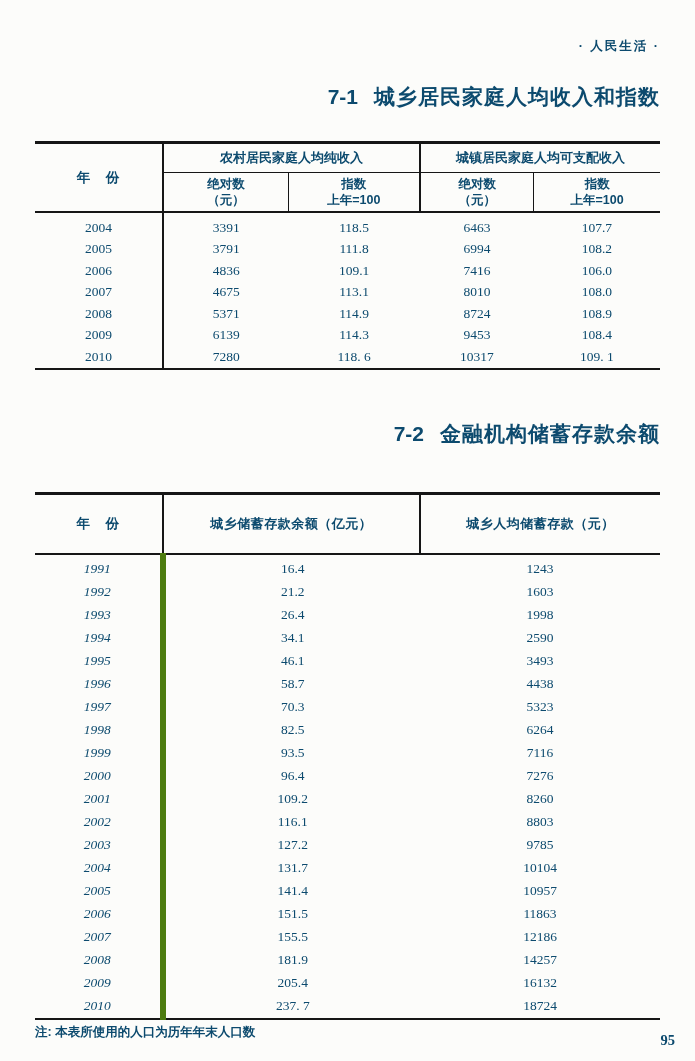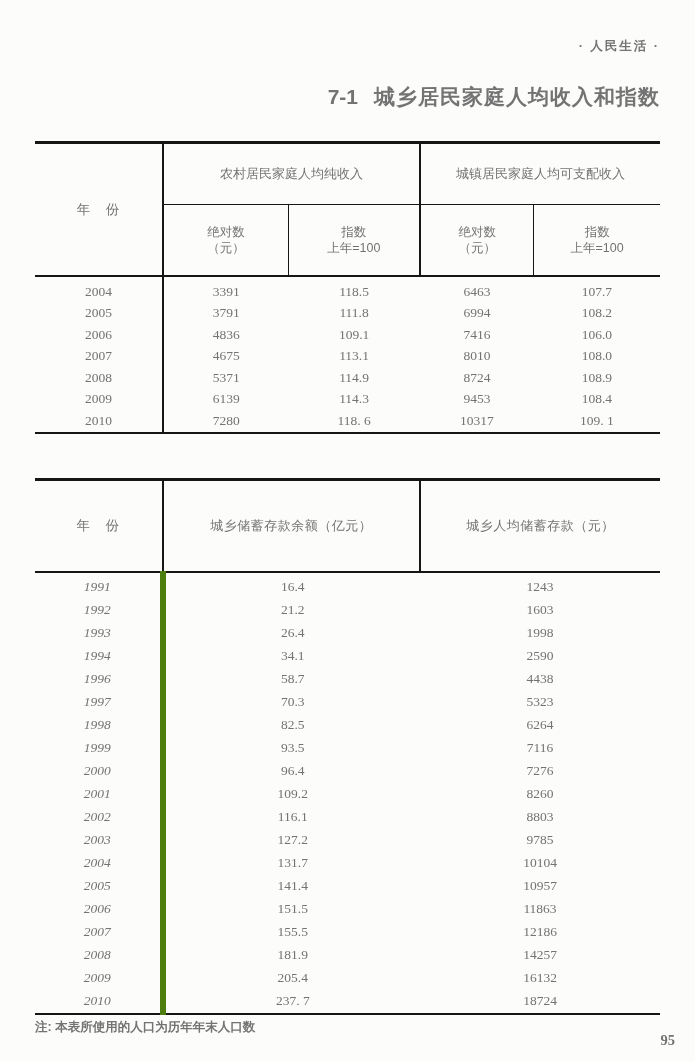--- a/index.html
+++ b/index.html
@@ -2,21 +2,21 @@
 <html><head>
 <meta charset="utf-8">
 <style>
   html, body { margin: 0; padding: 0; background: #ffffff; }
   .page {
     position: relative;
     width: 695px;
     height: 1061px;
     margin: 0 auto;
     background: #fcfcfa;
-    color: #737373;
+    color: #0c4a6e;
     font-family: "Liberation Sans", sans-serif;
     box-sizing: border-box;
     padding: 38px 35px 0 35px;
     overflow: hidden;
   }
   .header-right {
     text-align: right;
     font-size: 12.5px;
     font-weight: 600;
     letter-spacing: 2px;
@@ -34,24 +34,24 @@
   .title-no { margin-right: 16px; letter-spacing: 0; }
   table {
     width: 100%;
     border-collapse: collapse;
     table-layout: fixed;
   }
   .tbl-1 { margin-top: 30px; }
   .tbl-2 { margin-top: 44px; }
   table { border-top: 3px solid #161616; border-bottom: 2.5px solid #161616; }
   th {
-    font-weight: normal;
+    font-weight: bold;
     text-align: center;
     vertical-align: middle;
-    padding: 16px;
+    padding: 0;
   }
   td {
     font-family: "Liberation Serif", serif;
     font-size: 13.5px;
     text-align: center;
     vertical-align: middle;
     padding: 0;
   }
   
   .tbl-1 th.year-th {
@@ -194,20 +194,23 @@
         <tr>
           <td>2010</td>
           <td>7280</td>
           <td>118. 6</td>
           <td>10317</td>
           <td>109. 1</td>
         </tr>
       </tbody>
   </table>
 
+  <div class="table-title title-2">
+    <span class="title-no">7-2</span><span>金融机构储蓄存款余额</span>
+  </div>
 
   <table class="tbl-2">
     <colgroup>
       <col style="width:20.4%">
       <col style="width:41.2%">
       <col style="width:38.4%">
     </colgroup>
     <thead>
       <tr>
         <th class="year-th">年　份</th>
@@ -230,20 +233,25 @@
           <td>1993</td>
           <td>26.4</td>
           <td>1998</td>
         </tr>
         <tr>
           <td>1994</td>
           <td>34.1</td>
           <td>2590</td>
         </tr>
         <tr>
+          <td>1995</td>
+          <td>46.1</td>
+          <td>3493</td>
+        </tr>
+        <tr>
           <td>1996</td>
           <td>58.7</td>
           <td>4438</td>
         </tr>
         <tr>
           <td>1997</td>
           <td>70.3</td>
           <td>5323</td>
         </tr>
         <tr>

